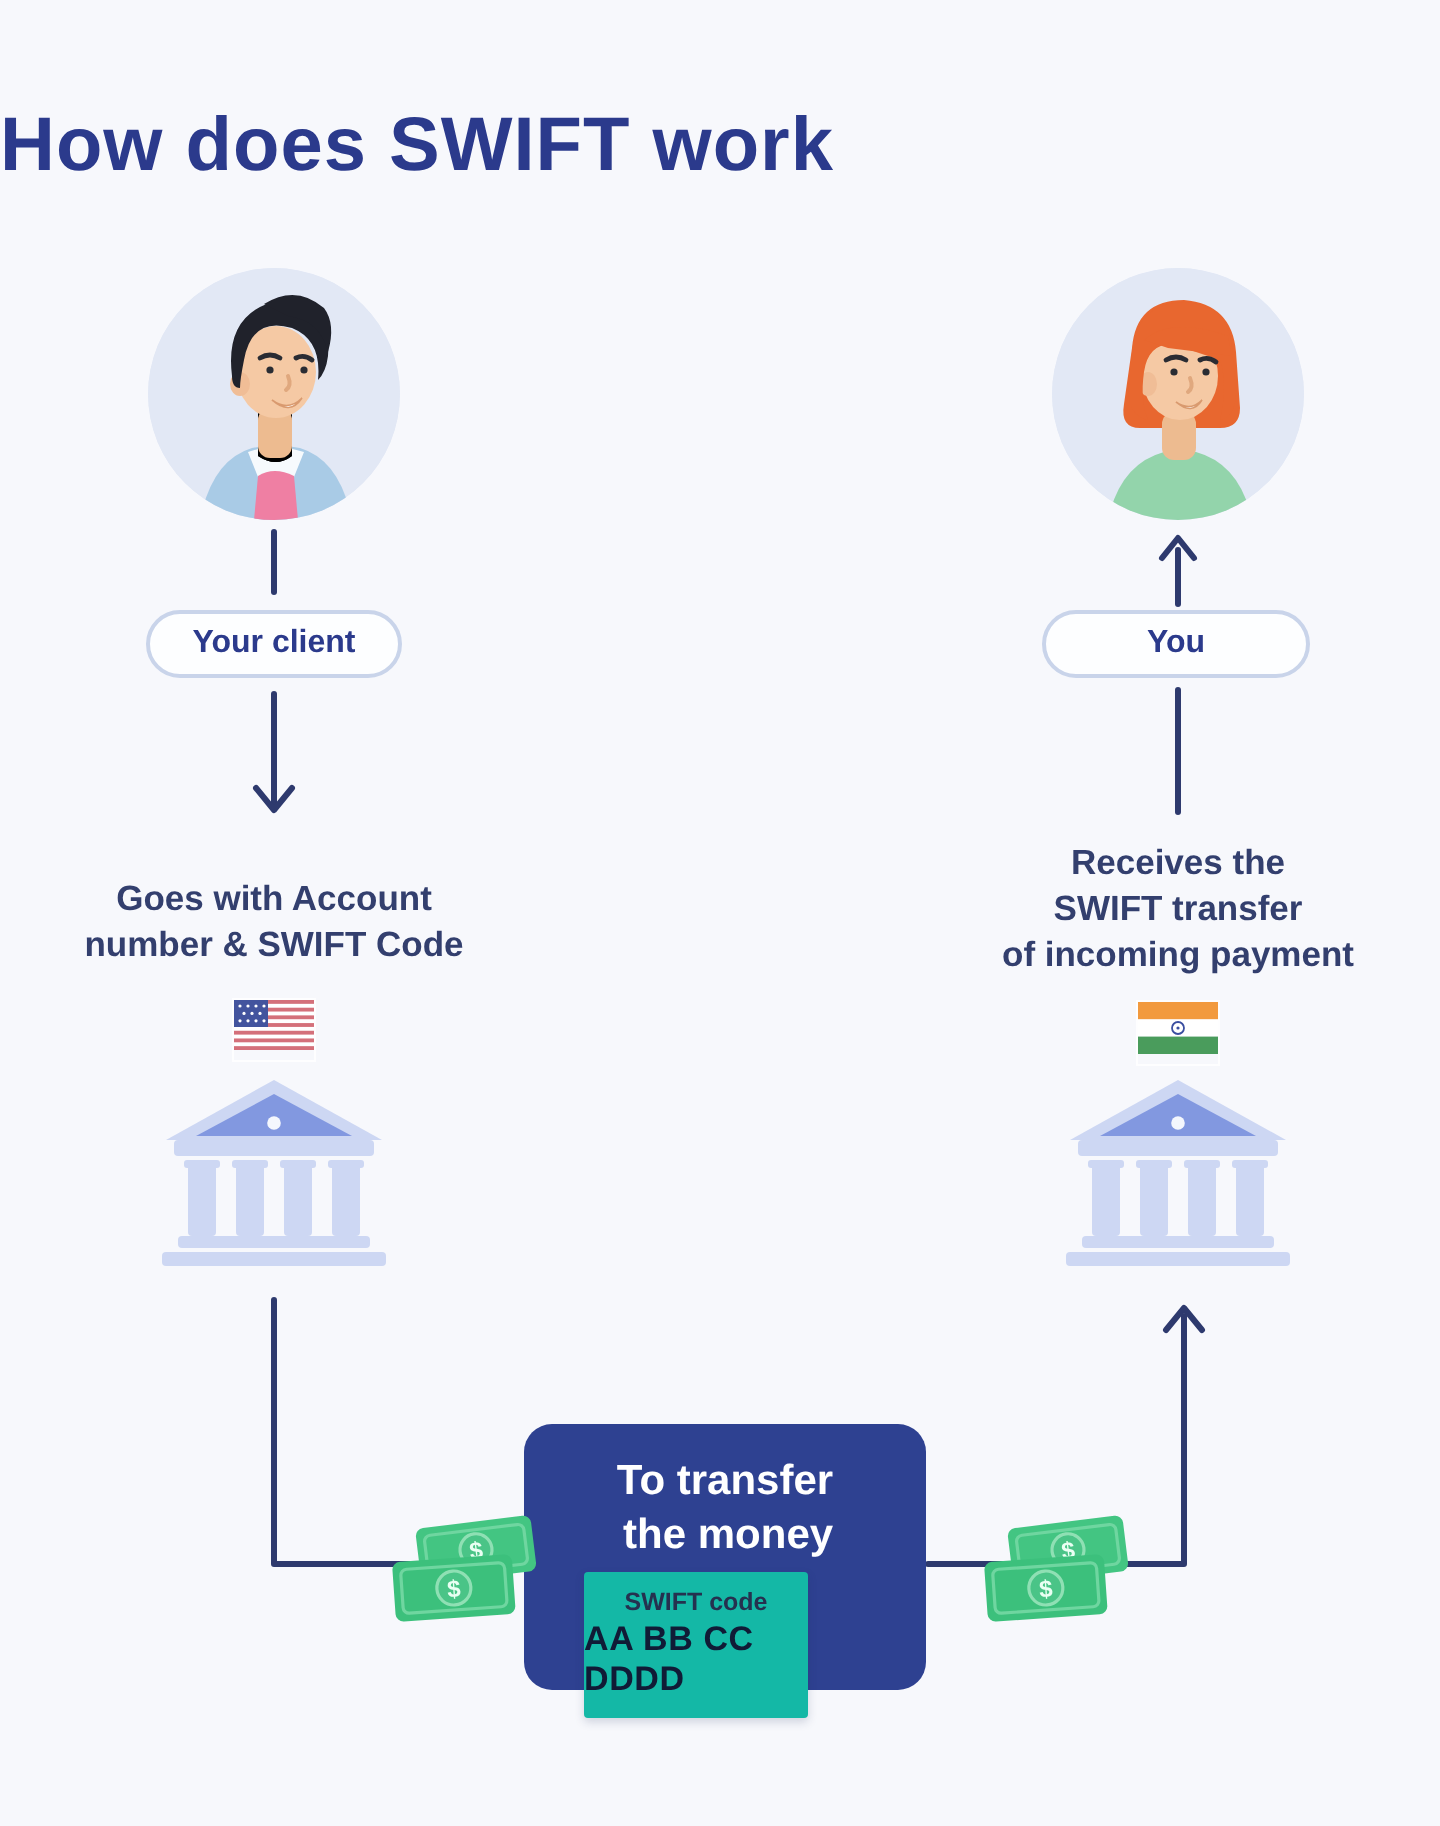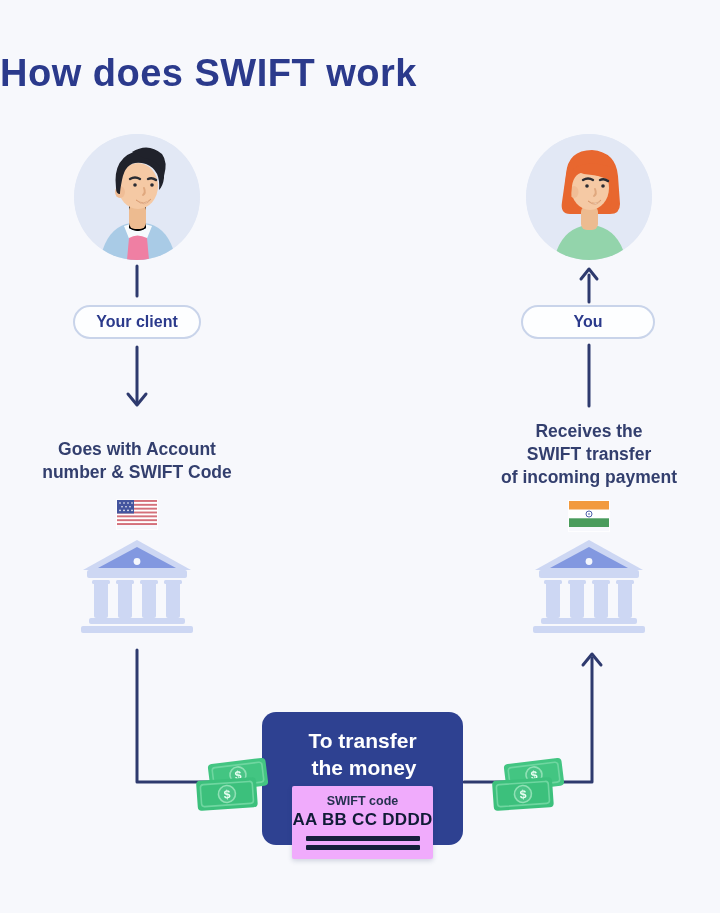--- a/index.html
+++ b/index.html
@@ -48,22 +48,22 @@
   .transfer-box{
     position:absolute;left:262px;top:712px;width:201px;height:133px;
     background:#2e4191;border-radius:14px;z-index:2;
     display:flex;flex-direction:column;align-items:center;
   }
   .transfer-box .box-text{
     margin-top:16px;text-align:right;color:#ffffff;
     font-weight:bold;font-size:21px;line-height:1.28;
   }
   .swift-card{
-    position:absolute;left:292px;top:786px;width:141px;height:73px;
-    background:#f0abfc;border-radius:2px;z-index:4;
+    position:absolute;left:292px;top:786px;width:112px;height:73px;
+    background:#14b8a6;border-radius:2px;z-index:4;
     box-shadow:0 2px 5px rgba(30,45,90,0.18);
     display:flex;flex-direction:column;align-items:center;
   }
   .swift-card .card-label{
     margin-top:8px;font-size:12.5px;font-weight:bold;color:#25314f;
   }
   .swift-card .card-code{
     margin-top:2px;font-size:17px;font-weight:bold;color:#101b36;
     letter-spacing:0.3px;
   }

